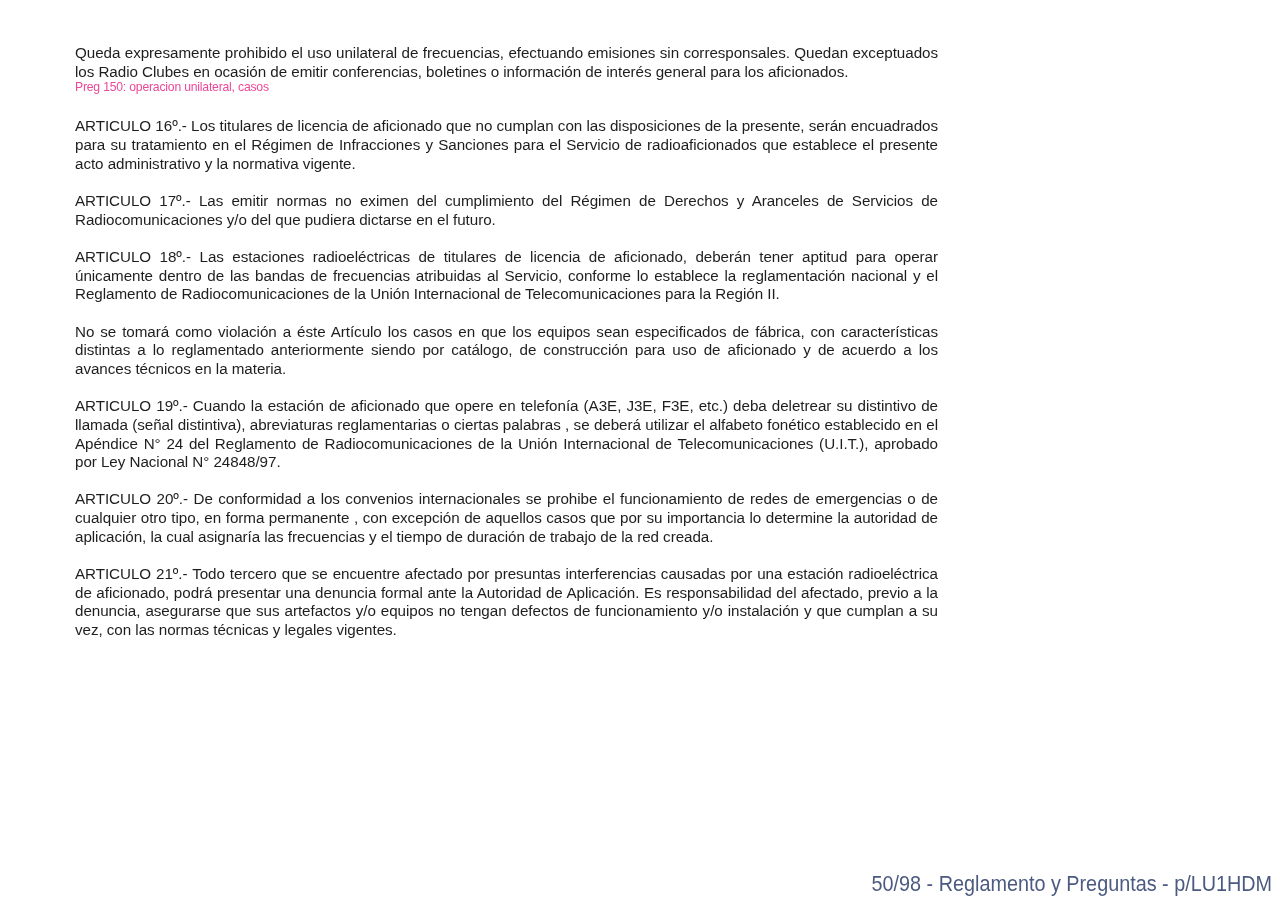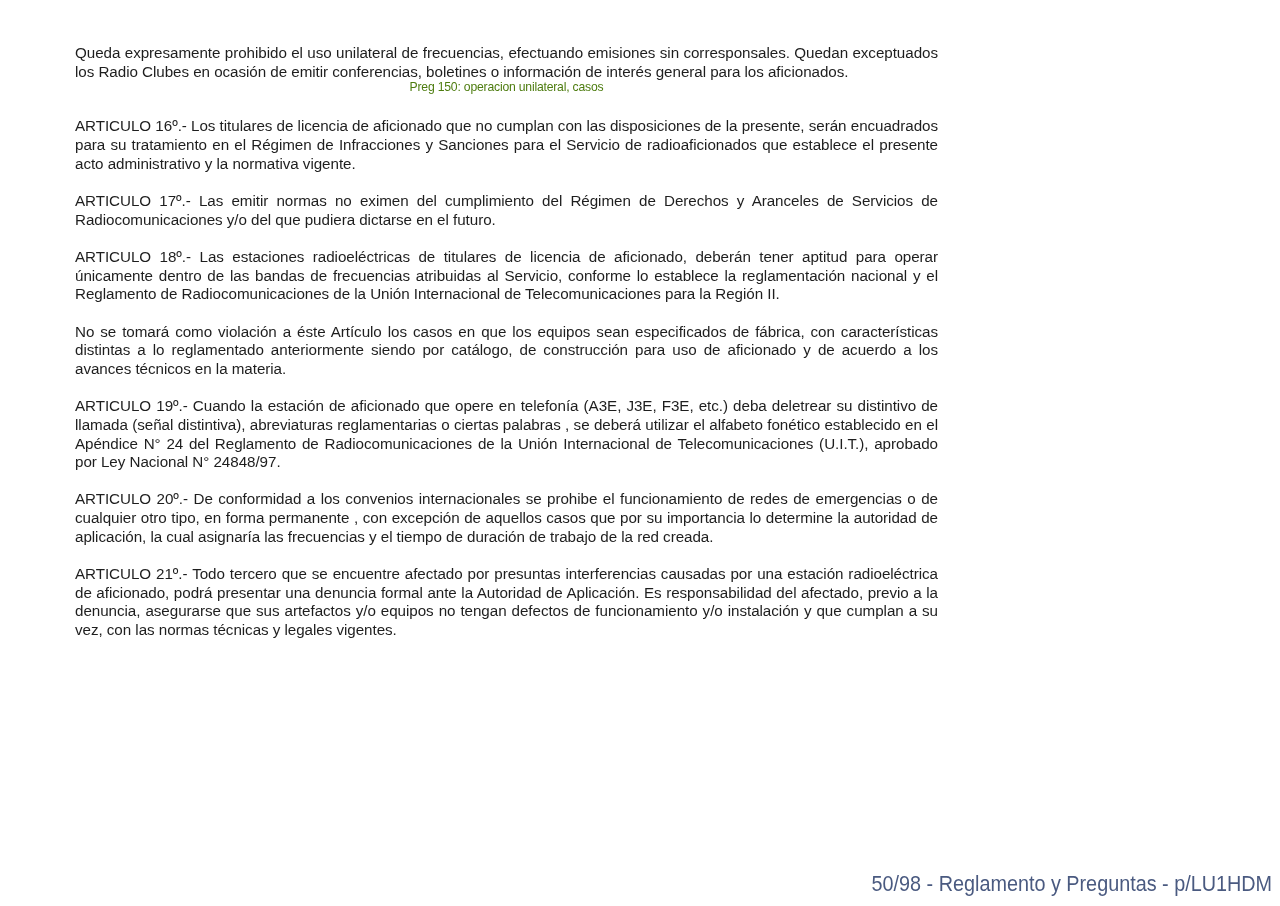--- a/index.html
+++ b/index.html
@@ -28,24 +28,23 @@
       text-align: justify;
       margin: 0 0 18.5px 0;
       letter-spacing: -0.05px;
     }
     .para.first {
       margin-bottom: 0;
     }
     .note {
       font-size: 12.2px;
       line-height: 15px;
-      color: #4d7c0f;
+      color: #ec4899;
       margin: -1px 0 22px 0;
       letter-spacing: -0.2px;
-      text-align: center;
     }
     .footer {
       position: absolute;
       right: 8px;
       top: 870px;
       font-size: 22px;
       line-height: 28px;
       color: #4a5a80;
       transform: scaleX(0.9);
       transform-origin: right center;

